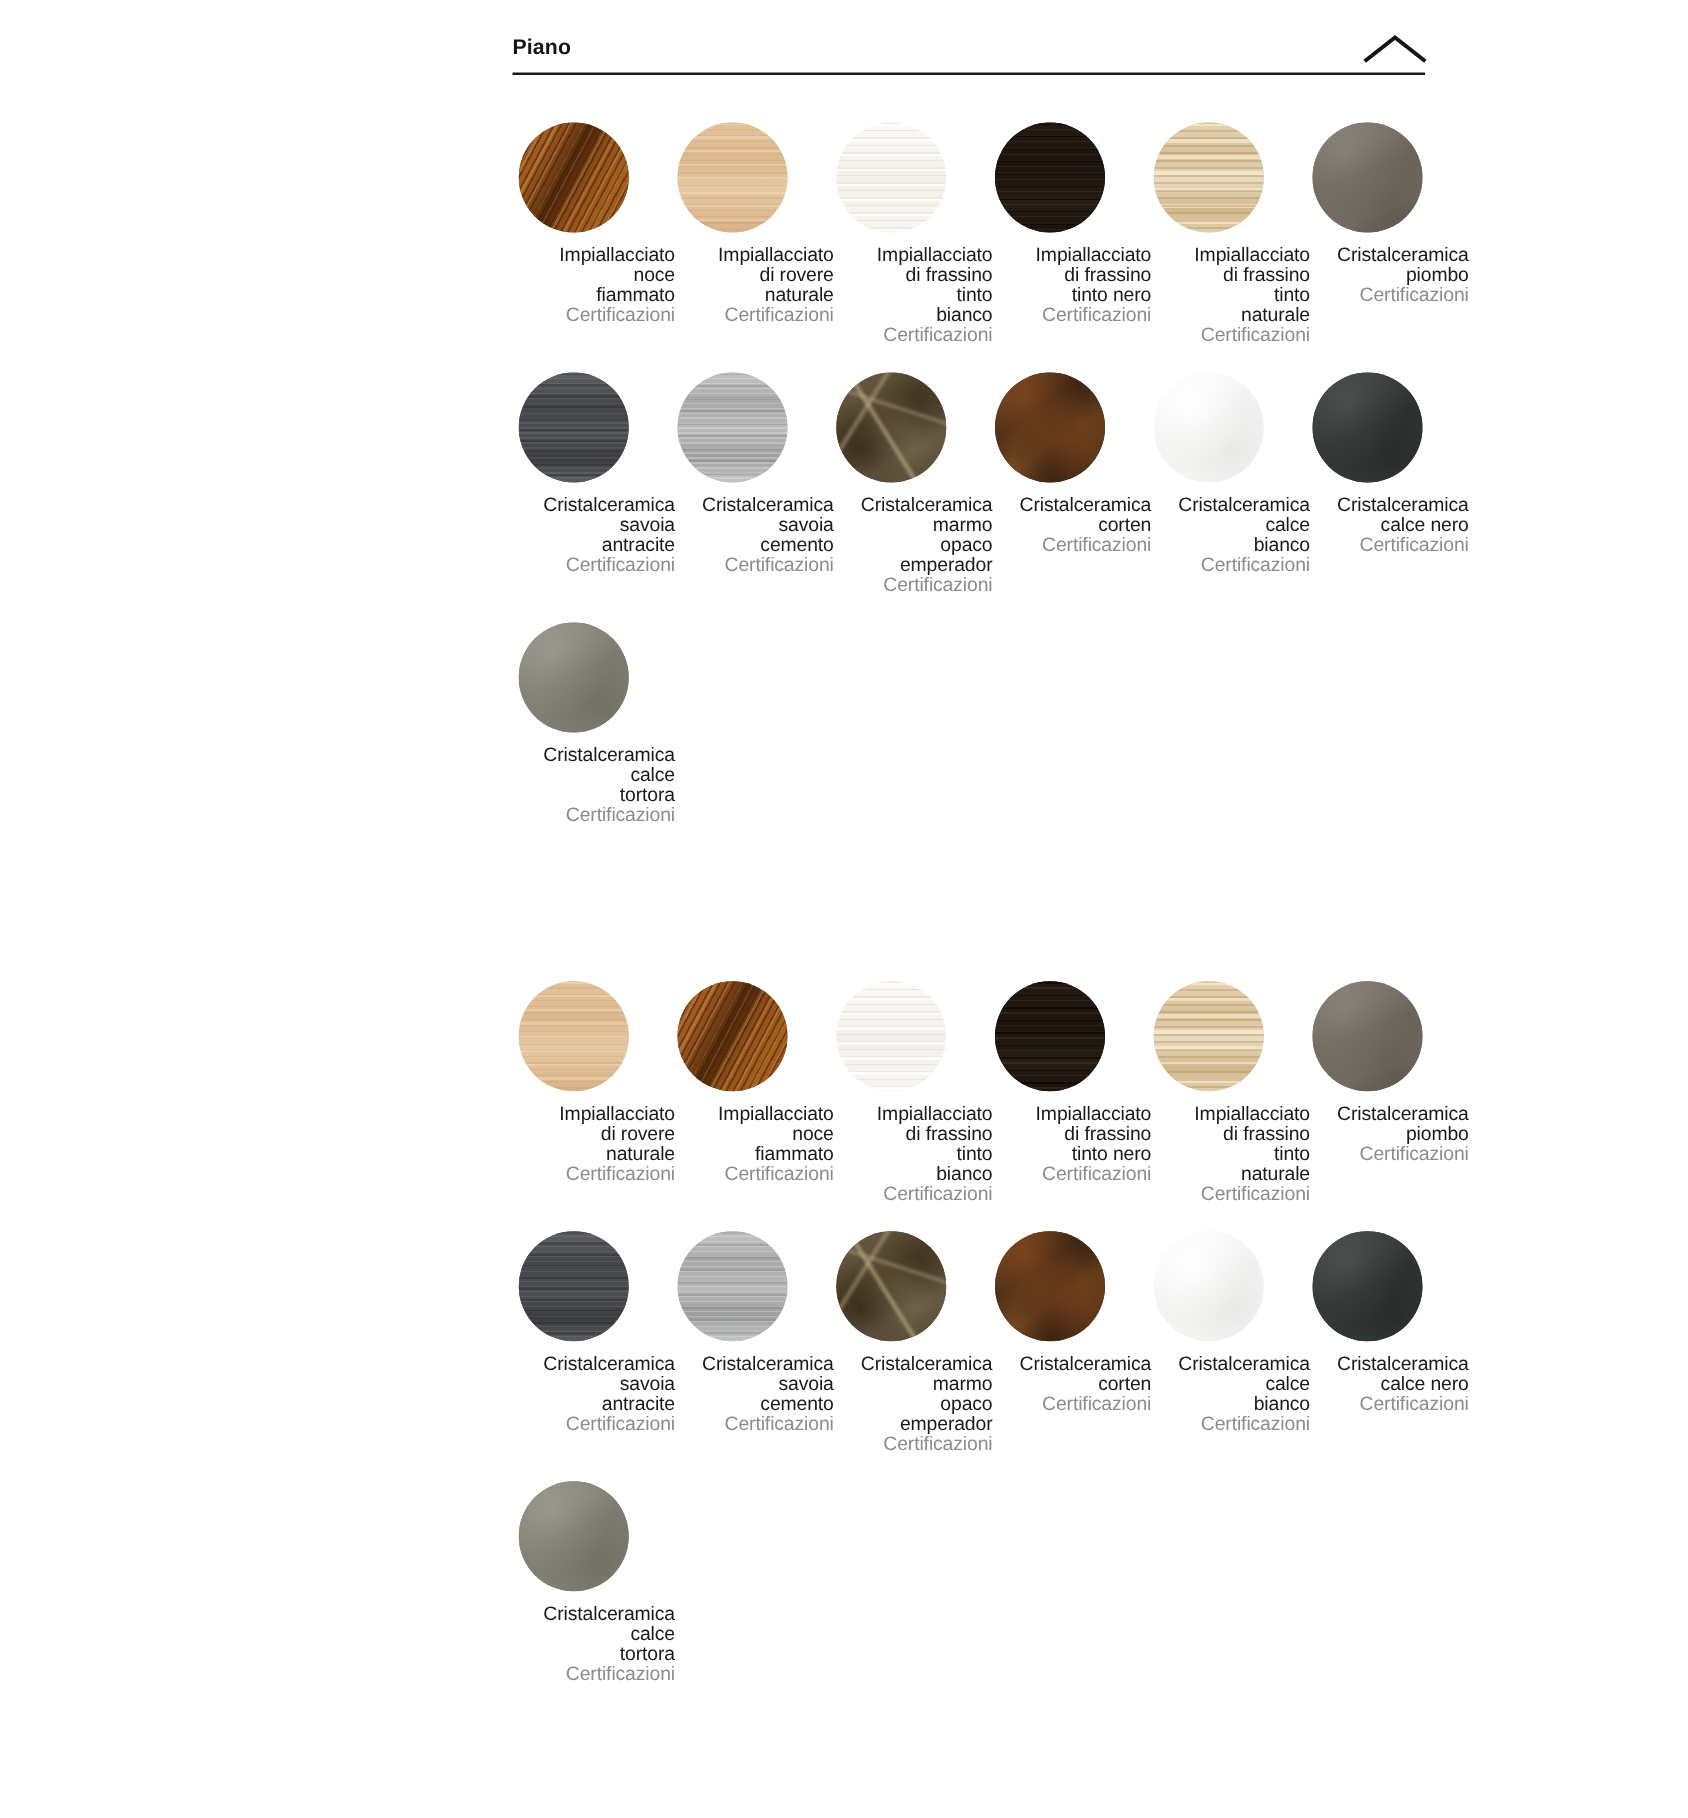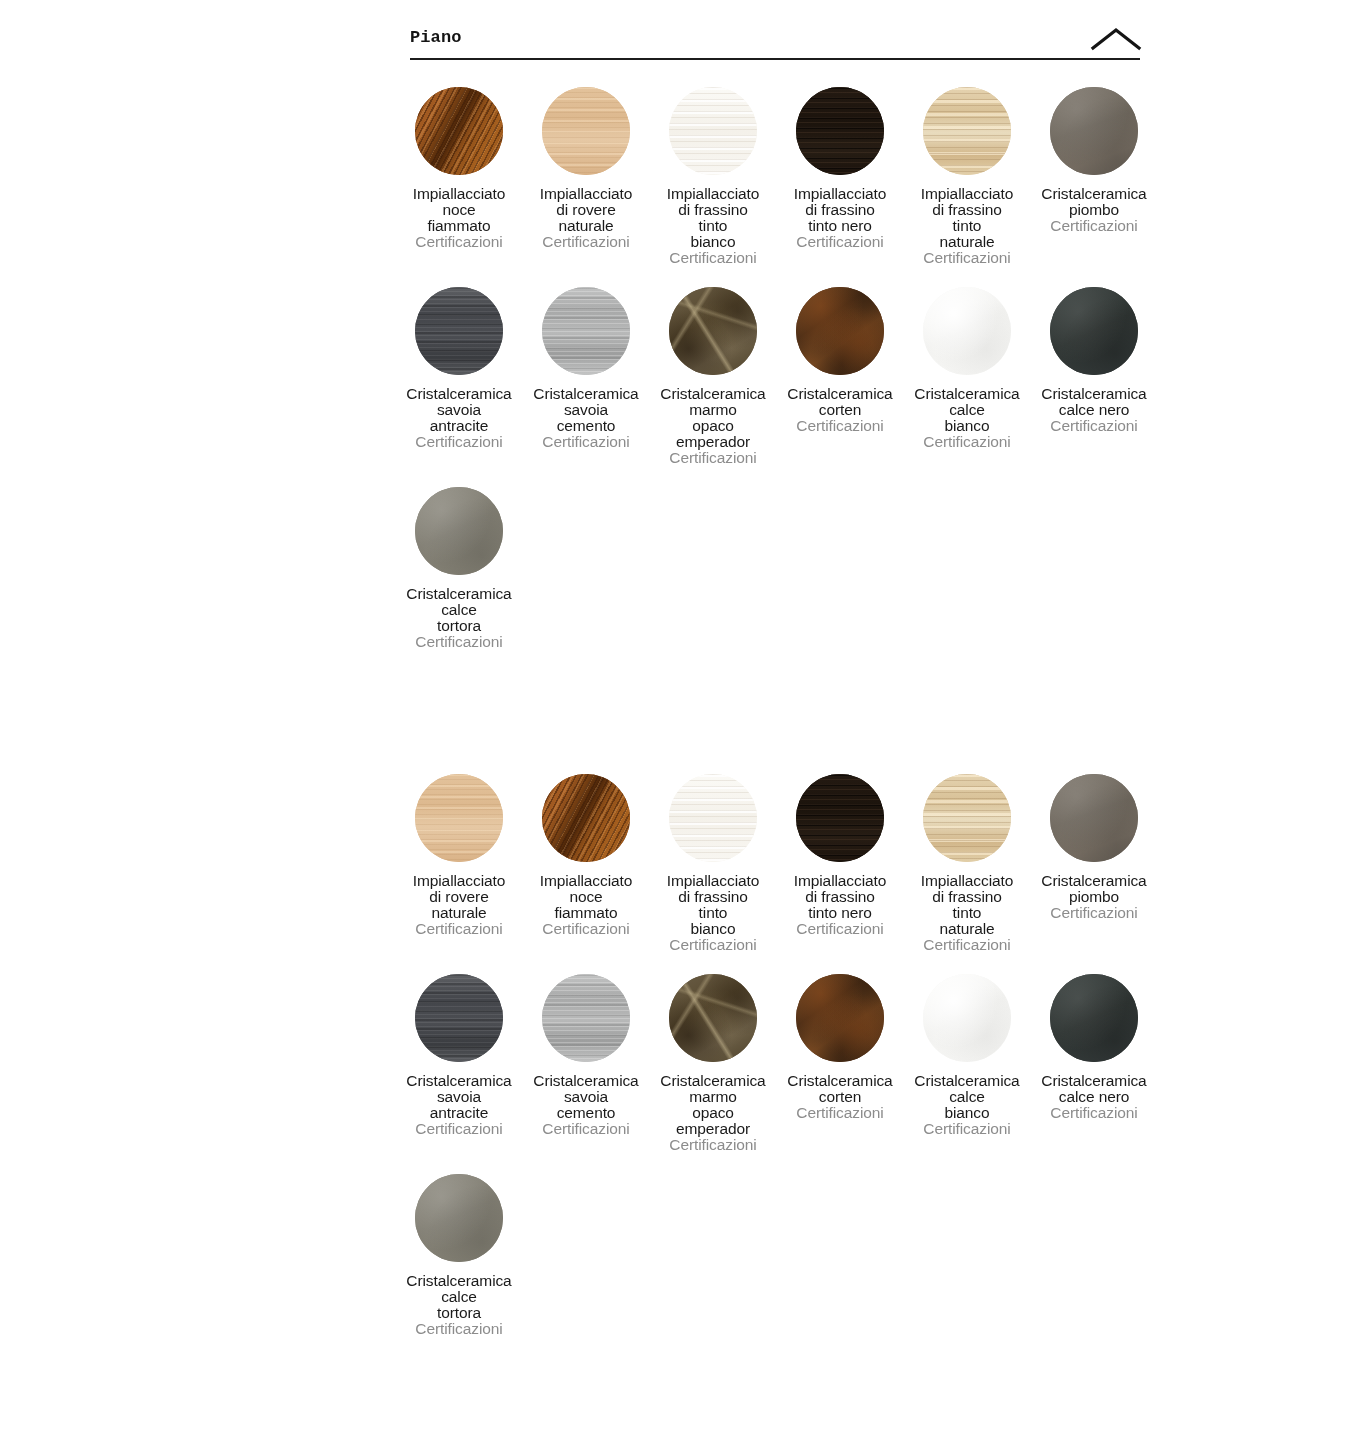--- a/index.html
+++ b/index.html
@@ -26,21 +26,20 @@
     display: flex;
     align-items: center;
   }
   .section-title {
     font-size: 17px;
     font-weight: bold;
     letter-spacing: 0.1px;
     color: #141414;
     line-height: 1;
     padding-bottom: 4px;
-    font-family: Liberation Mono, monospace;
   }
   .section-toggle {
     position: absolute;
     right: -2px;
     bottom: 6px;
     width: 52px;
     height: 26px;
     display: block;
     cursor: pointer;
     background: none;
@@ -54,23 +53,23 @@
     padding-top: 27px;
   }
   .swatch-row {
     position: relative;
     height: 200px;
   }
   .swatch-row.short { height: 175px; }
 
   .swatch-item {
     position: absolute;
-    top: 0;
+    top: 11px;
     width: 162px;
-    text-align: center;
+    text-align: right;
     cursor: pointer;
   }
   .swatch-circle {
     width: 88px;
     height: 88px;
     border-radius: 50%;
     margin: 0 auto;
     overflow: hidden;
     position: relative;
   }

